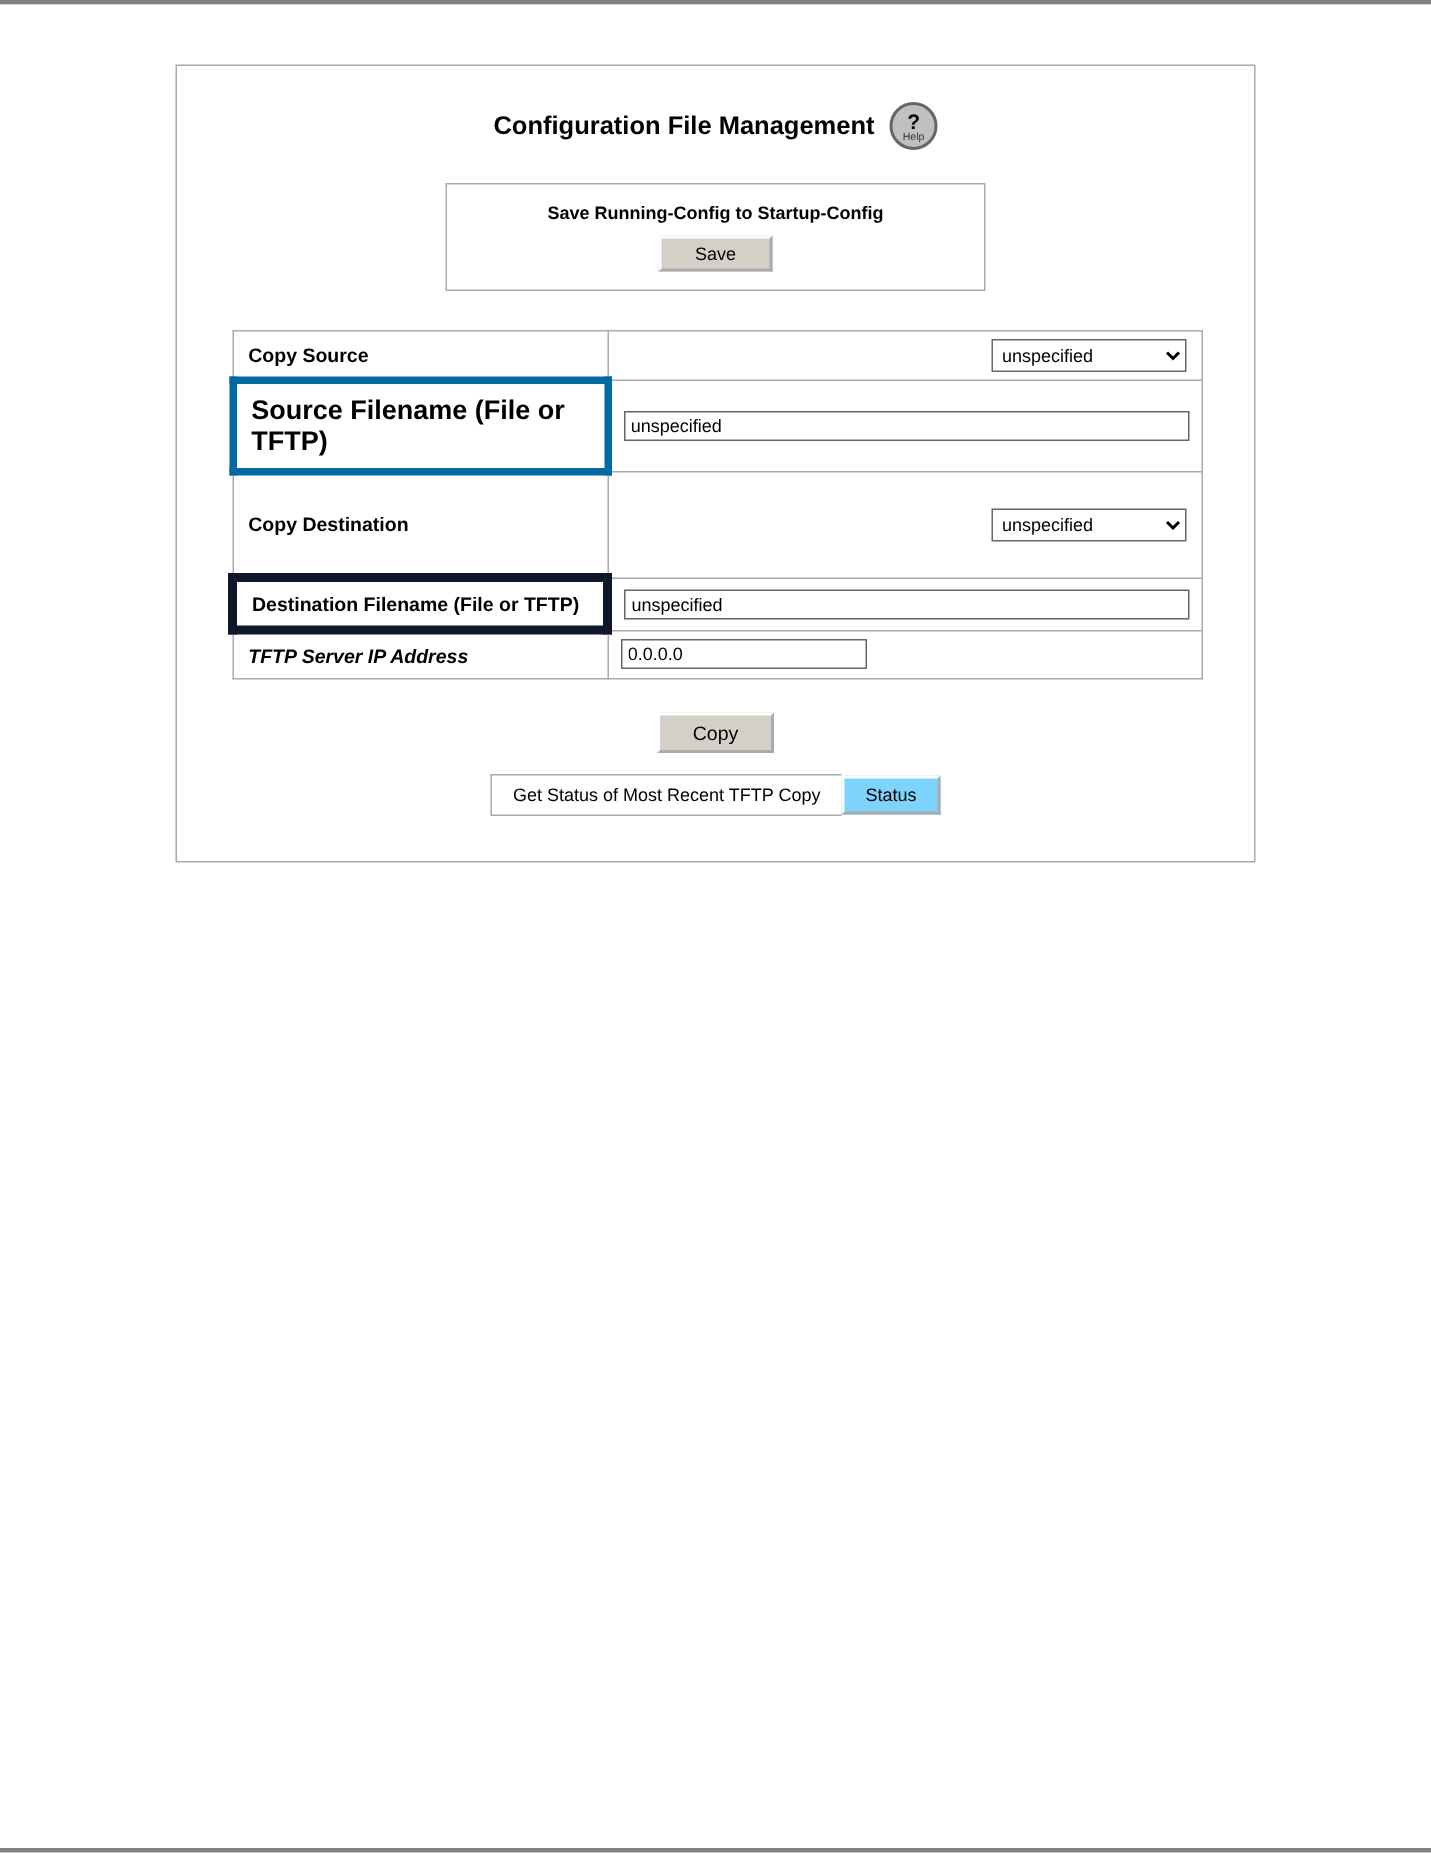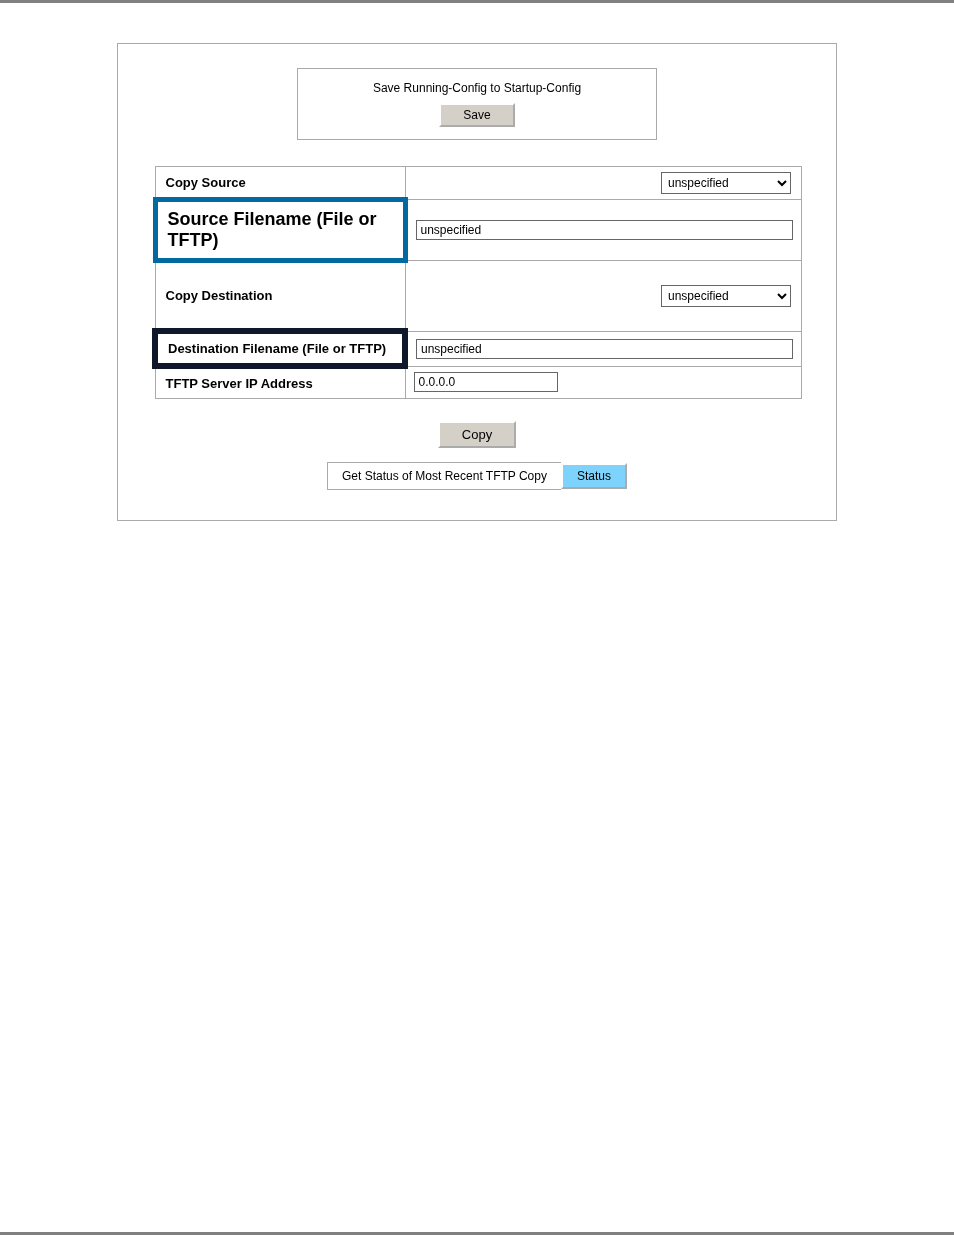--- a/index.html
+++ b/index.html
@@ -21,23 +21,30 @@
 </head>
 <body>
 
 <div style="background:#d4d0c8; min-height:1235px; display:flex; flex-direction:column;">
   <div style="width:100%; height:3px; background:#808080;"></div>
 
   <div style="flex:1; background:#ffffff; display:flex; align-items:flex-start; justify-content:center; padding:40px 20px;">
 
     <div style="background:#fff; border:1px solid #aaa; width:720px; padding:24px 34px 30px 34px;">
 
+      <div style="display:flex; align-items:center; justify-content:center; margin-bottom:22px;">
+        <span style="font-size:17px; font-weight:bold; color:#000; margin-right:10px;">Configuration File Management</span>
+        <div style="width:32px; height:32px; border:2px solid #666; border-radius:50%; background:#c0c0c0; display:flex; flex-direction:column; align-items:center; justify-content:center; cursor:pointer; position:relative;">
+          <span style="font-size:14px; font-weight:bold; line-height:1;">?</span>
+          <span style="font-size:7px; line-height:1; color:#333;">Help</span>
+        </div>
+      </div>
 
       <div style="border:1px solid #aaa; padding:12px 20px; text-align:center; width:360px; margin:0 auto 26px auto; background:#fff;">
-        <span style="font-size:12px; font-weight:normal; display:block; margin-bottom:8px;">Save Running-Config to Startup-Config</span>
+        <span style="font-size:12px; font-weight:bold; display:block; margin-bottom:8px;">Save Running-Config to Startup-Config</span>
         <button style="background:#d4d0c8; border:2px outset #fff; padding:3px 22px; font-size:12px; cursor:pointer;text-align:center;">Save</button>
       </div>
 
       <table style="width:100%; border-collapse:collapse; margin-bottom:22px;">
         <tbody>
 
           <tr>
             <td style="border:1px solid #aaa; padding:7px 10px; font-weight:bold; width:250px; font-size:13px;margin-top:12px;">Copy Source</td>
             <td style="border:1px solid #aaa; padding:5px 10px; font-size:13px;">
               <div style="display:flex; justify-content:flex-end;">
@@ -67,23 +74,23 @@
           </tr>
 
           <tr>
             <td style="border:6px solid #0f172a; padding:7px 10px; font-weight:bold; font-size:13px;">Destination Filename (File or TFTP)</td>
             <td style="border:1px solid #aaa; padding:5px 8px; font-size:13px;">
               <input type="text" style="width: 100%; border: 1px solid rgb(102, 102, 102); padding: 2px 4px; font-size: 12px; background: rgb(255, 255, 255);" value="unspecified">
             </td>
           </tr>
 
           <tr>
-            <td style="border:1px solid #aaa; padding:7px 10px; font-weight:bold; font-size:13px;">TFTP Server IP Address</td>
+            <td style="border:1px solid #aaa; padding:7px 10px; font-weight:bold; font-size:13px;font-style:italic;">TFTP Server IP Address</td>
             <td style="border:1px solid #aaa; padding:5px 8px; font-size:13px;">
-              <input type="text" style="width: 144px; border: 1px solid rgb(102, 102, 102); padding: 2px 4px; font-size: 12px; background: rgb(255, 255, 255);" value="0.0.0.0">
+              <input type="text" style="width: 164px; border: 1px solid rgb(102, 102, 102); padding: 2px 4px; font-size: 12px; background: rgb(255, 255, 255);" value="0.0.0.0">
             </td>
           </tr>
         </tbody>
       </table>
 
       <div style="text-align:center; margin-bottom:14px;">
         <button style="background:#d4d0c8; border:2px outset #fff; padding:4px 22px; font-size:13px; cursor:pointer;">Copy</button>
       </div>
 
       <div style="display:flex; align-items:center; justify-content:center;">

